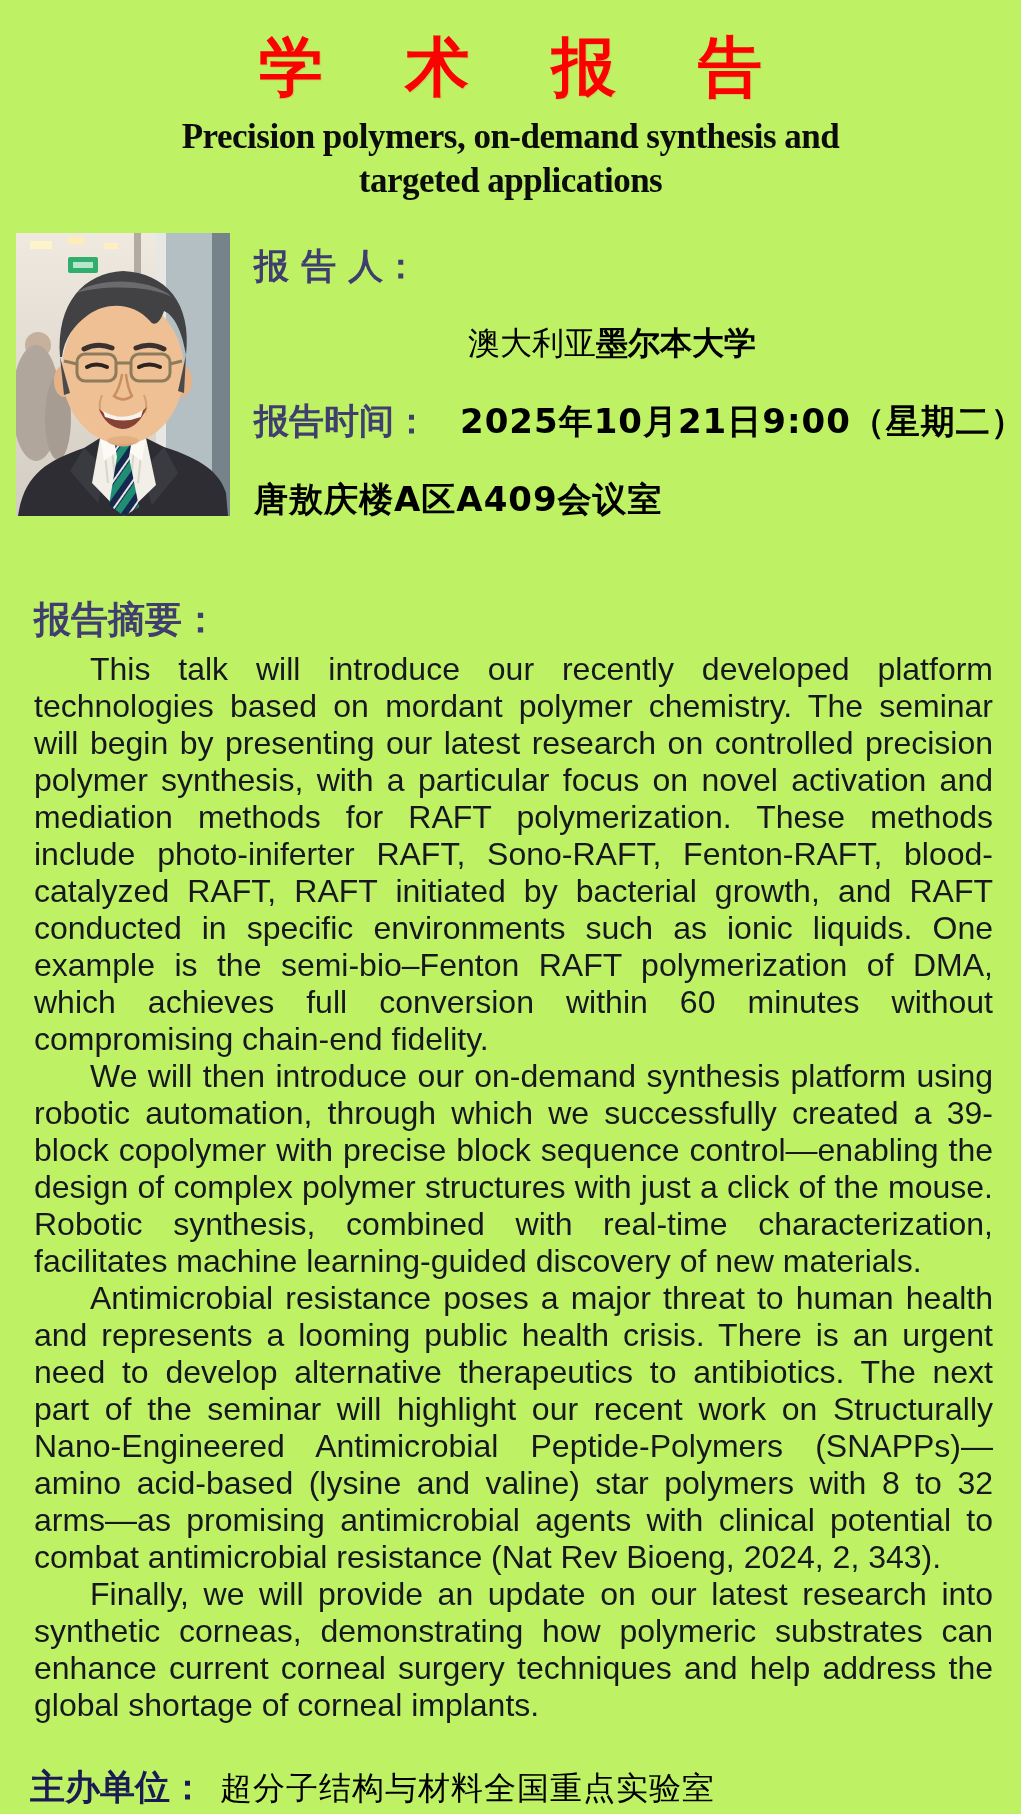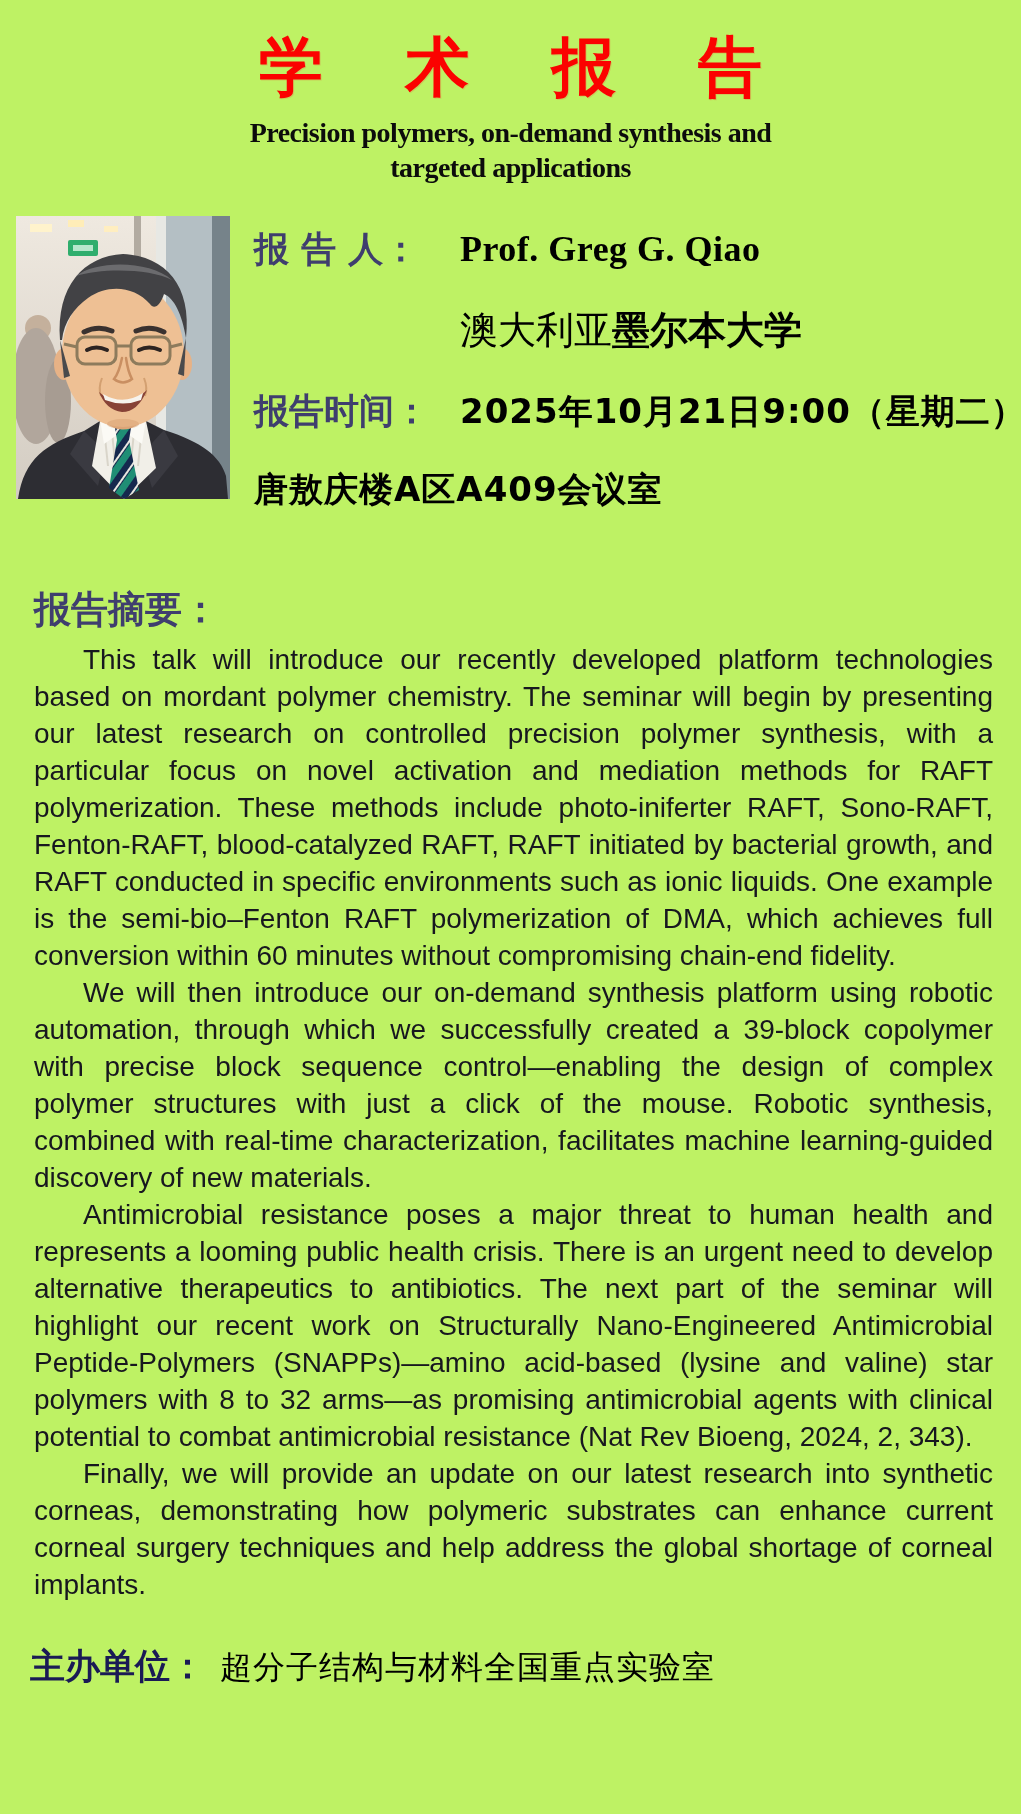--- a/index.html
+++ b/index.html
@@ -23,21 +23,21 @@
     font-family:"DejaVu Sans","Liberation Sans",sans-serif;
     text-shadow:1px 1px 0 #f4433633;
   }
 
   
   .talk-title{
     margin:14px 30px 0 30px;
     text-align:center;
     font-family:"Liberation Serif","DejaVu Serif",serif;
     font-weight:700;
-    font-size:28px;
+    font-size:35px;
     line-height:1.26;
     color:#0c0c0c;
     white-space:pre-line;
     letter-spacing:-0.5px;
   }
 
   
   .info-section{display:flex;margin:30px 28px 0 16px;}
   .photo-frame{flex:none;width:214px;height:283px;overflow:hidden;background:#cfc9c1;}
   .photo-frame svg{display:block;}
@@ -46,37 +46,37 @@
   .info-label{
     flex:none;width:206px;
     color:#3f3e6e;font-weight:700;font-size:35px;
     font-family:"DejaVu Sans","Liberation Sans",sans-serif;
     white-space:nowrap;
   }
   .speaker-name{
     font-family:"Liberation Serif","DejaVu Serif",serif;
     font-weight:700;font-size:36px;color:#000;letter-spacing:.5px;
   }
-  .affiliation{font-size:38px;color:#000;}
+  .affiliation{font-size:32px;color:#000;margin-left:8px;}
   .affil-regular{font-family:"Liberation Serif","DejaVu Serif",serif;font-weight:400;}
   .affil-bold{font-weight:700;font-family:"DejaVu Sans","Liberation Sans",sans-serif;}
   .info-value-bold{
     font-weight:700;font-size:34px;color:#000;letter-spacing:1px;
     font-family:"DejaVu Sans","Liberation Sans",sans-serif;white-space:nowrap;
   }
 
   
   .abstract-heading{
     margin:40px 0 6px 34px;
     color:#3f3e6e;font-weight:700;font-size:37px;
     font-family:"DejaVu Sans","Liberation Sans",sans-serif;
   }
   .abstract p{
     margin:0 28px 0 34px;
-    font-size:28px;line-height:37px;
+    font-size:32px;line-height:37px;
     text-align:justify;
     color:#17171f;
     text-indent:1.75em;
   }
 
   
   .footer{margin:40px 28px 0 30px;}
   .footer-line{display:flex;align-items:flex-end;margin-bottom:24px;}
   .footer-label{
     flex:none;width:190px;
@@ -178,21 +178,20 @@
         <path d="M83,176 Q107,198 131,174 Q122,196 106,196 Q90,194 83,176 Z" fill="#874236"></path>
         <path d="M87,178 Q107,190 127,177 L125,184 Q107,191 89,184 Z" fill="#f6f3ed"></path>
 
         <ellipse cx="107" cy="208" rx="16" ry="5" fill="#d89f72" opacity="0.5"></ellipse>
       </svg>
     </div>
 
     <div class="info-col">
       <div class="info-line">
         <span class="info-label">报 告 人：</span>
-        <span class="speaker-name">Prof. Greg G. Qiao</span>
       </div>
       <div class="info-line">
         <span class="info-label"></span>
         <span class="affiliation"><span class="affil-regular">澳大利亚</span><span class="affil-bold">墨尔本大学</span></span>
       </div>
       <div class="info-line">
         <span class="info-label">报告时间：</span>
         <span class="info-value-bold">2025年10月21日9:00（星期二）</span>
       </div>
       <div class="info-line">

